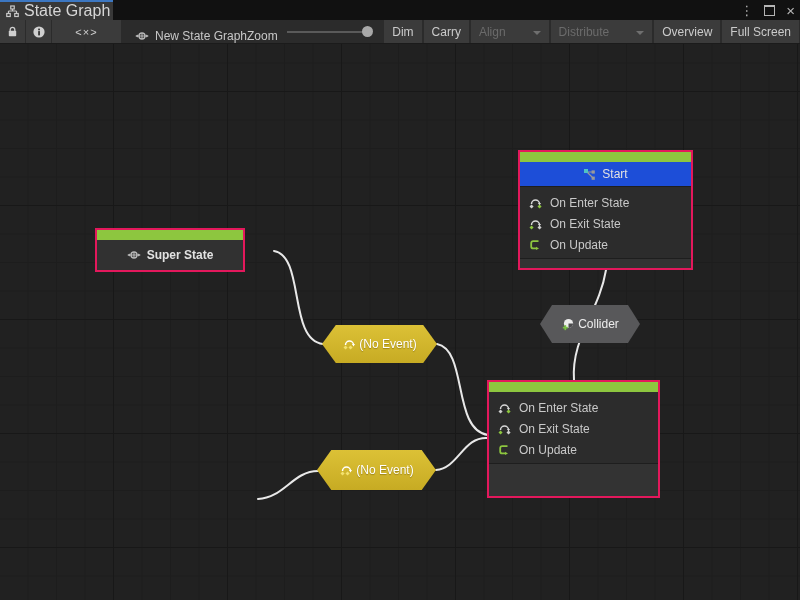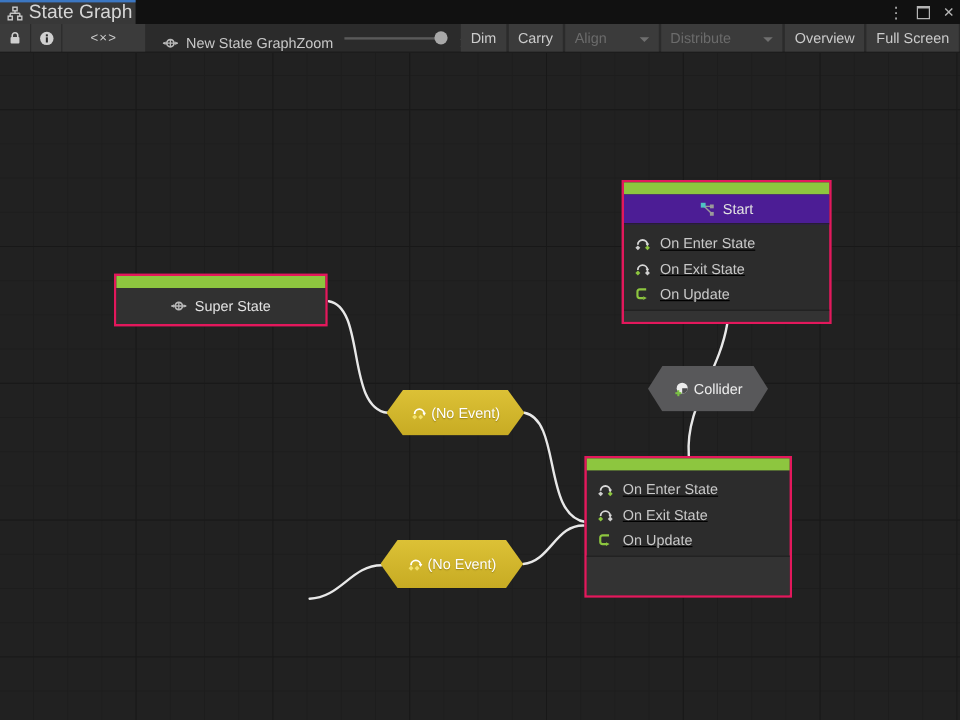--- a/index.html
+++ b/index.html
@@ -39,25 +39,25 @@
       linear-gradient(to bottom,#1d1d1d 1px,transparent 1px);
     background-size:114px 114px,114px 114px,28.5px 28.5px,28.5px 28.5px;
     background-position:113px 47px,113px 47px,113px 47px,113px 47px;}
   .edges{position:absolute;left:0;top:0;width:800px;height:556px;}
   .edges path{stroke:#e8e8e8;stroke-width:2;fill:none;stroke-linecap:round;}
 
   .node{position:absolute;box-sizing:border-box;background:#2c2c2c;display:flex;flex-direction:column;z-index:3;}
   .node.selected{border:2px solid #e3185c;}
   .statebar{height:10px;background:#8dc63f;flex:none;}
   .tealbar{height:7px;background:#2e8193;flex:none;}
-  .ntitle{flex:none;height:24px;background:#4c1d95;display:flex;align-items:center;justify-content:center;
+  .ntitle{flex:none;height:24px;background:#1d4ed8;display:flex;align-items:center;justify-content:center;
           gap:6px;color:#e2e2e2;font-size:12px;border-bottom:1px solid #1e1e1e;}
   .onlytitle{flex:1;background:#313131;display:flex;align-items:center;justify-content:center;gap:6px;
              color:#e2e2e2;font-size:12px;}
-  .ports{padding:5px 0 3px;text-decoration:underline;}
+  .ports{padding:5px 0 3px;}
   .port{height:21px;display:flex;align-items:center;gap:7px;padding-left:8px;color:#c9c9c9;font-size:12px;}
   .nfooter{flex:1;background:#333333;border-top:1px solid #1e1e1e;min-height:9px;}
 
   .hex{position:absolute;display:flex;align-items:center;justify-content:center;gap:2px;
        color:#fff;font-size:12px;z-index:2;
        clip-path:polygon(0 50%,12% 0,88% 0,100% 50%,88% 100%,12% 100%);}
   .hex.yellow{background:linear-gradient(#dcc136,#c7ab23);text-shadow:0 1px 1px rgba(90,70,0,.45);}
   .hex.grey{background:#58585a;color:#ededed;}
   .icon{flex:none;display:block;}
 </style>
@@ -189,21 +189,21 @@
           <svg class="icon" width="15" height="14" viewBox="0 0 15 14">
             <path d="M10.5 3.2 H5.2 Q3.2 3.2 3.2 5.2 V8.4 Q3.2 10.4 5.2 10.4 H8" fill="none" stroke="#8dc63f" stroke-width="1.8"></path>
             <path d="M8 8.8 L8 12 L11 10.4 Z" fill="#8dc63f"></path>
           </svg>
           <span>On Update</span>
         </div>
       </div>
       <div class="nfooter"></div>
     </div>
 
-    <div class="node selected" style="left:95px;top:184px;width:178px;height:44px;">
+    <div class="node selected" style="left:95px;top:184px;width:150px;height:44px;font-weight:bold;">
       <div class="statebar"></div>
       <div class="onlytitle">
         <svg class="icon" width="14" height="14" viewBox="0 0 14 14">
           <circle cx="7" cy="7" r="3" fill="none" stroke="#b8b8b8" stroke-width="1.4"></circle>
           <path d="M0.8 7 H13.2 M7 4.4 V9.6" stroke="#b8b8b8" stroke-width="1.1"></path>
           <path d="M0.5 7 L3 5.6 V8.4 Z M13.5 7 L11 5.6 V8.4 Z" fill="#b8b8b8"></path>
         </svg>
         <span>Super State</span>
       </div>
     </div>

